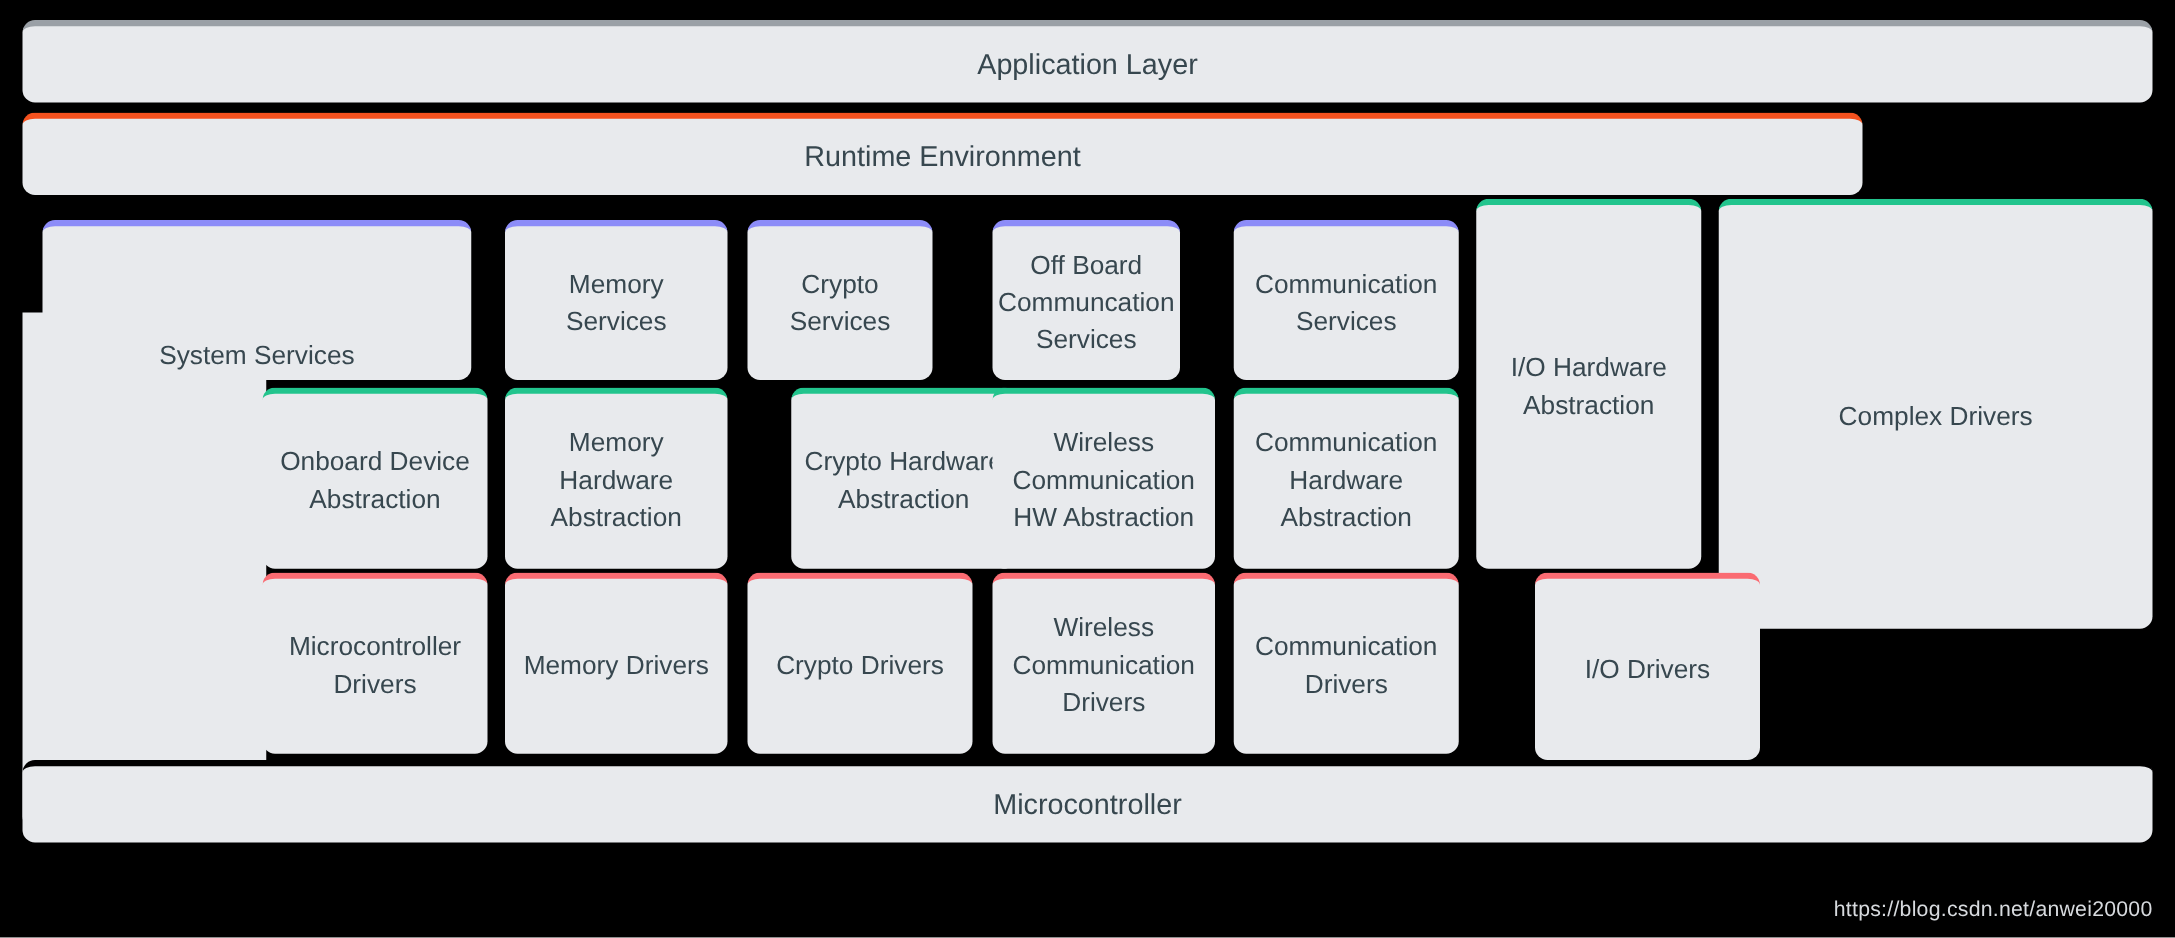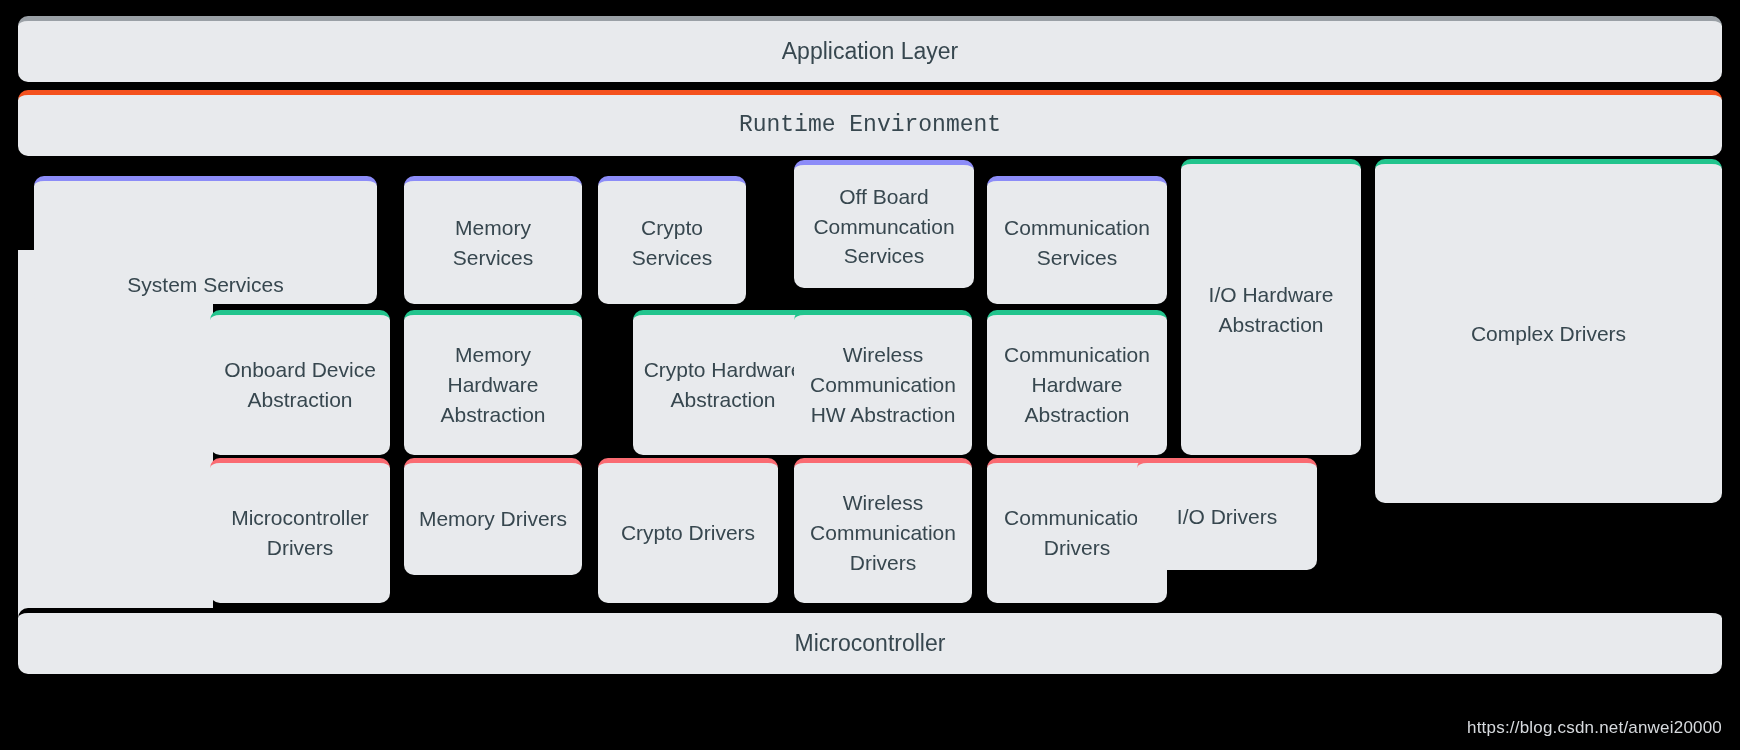--- a/index.html
+++ b/index.html
@@ -79,41 +79,41 @@
 </style>
 </head>
 <body>
 
 <div id="canvas">
 
   <div class="box banner acc-gray" style="left:18px; top:16px; width:1704px; height:66px;">
     <span class="lbl">Application Layer</span>
   </div>
 
-  <div class="box banner acc-orange" style="left:18px; top:90px; width:1704px; height:66px;font-family:Liberation Mono, monospace;">
+  <div class="box banner acc-orange" style="left:18px; top:90px; width:1472px; height:66px;">
     <span class="lbl">Runtime Environment</span>
   </div>
 
   <div class="lshape">
     <div class="seg" style="left:18px; top:250px; width:195px; height:413px; border-bottom-left-radius:10px; border-bottom-right-radius:10px;"></div>
   </div>
   <div class="box acc-purple" style="left:18px; top:176px; width:343px; height:128px; align-items:flex-end;margin-left:16px;">
     <span class="lbl">System Services</span>
   </div>
 
   <div class="box acc-purple" style="left:404px; top:176px; width:178px; height:128px;">
     <span class="lbl">Memory
 Services</span>
   </div>
 
   <div class="box acc-purple" style="left:598px; top:176px; width:148px; height:128px;">
     <span class="lbl">Crypto Services</span>
   </div>
 
-  <div class="box acc-purple" style="left:794px; top:160px; width:180px; height:128px;">
+  <div class="box acc-purple" style="left:794px; top:176px; width:150px; height:128px;">
     <span class="lbl">Off Board
 Communcation
 Services</span>
   </div>
 
   <div class="box acc-purple" style="left:987px; top:176px; width:180px; height:128px;">
     <span class="lbl">Communication
 Services</span>
   </div>
 
@@ -152,40 +152,40 @@
     <span class="lbl">Communication
 Hardware
 Abstraction</span>
   </div>
 
   <div class="box acc-red" style="left:210px; top:458px; width:180px; height:145px;">
     <span class="lbl">Microcontroller
 Drivers</span>
   </div>
 
-  <div class="box acc-red" style="left:404px; top:458px; width:178px; height:117px;">
+  <div class="box acc-red" style="left:404px; top:458px; width:178px; height:145px;">
     <span class="lbl">Memory Drivers</span>
   </div>
 
   <div class="box acc-red" style="left:598px; top:458px; width:180px; height:145px;text-align:center;">
     <span class="lbl">Crypto Drivers</span>
   </div>
 
   <div class="box acc-red" style="left:794px; top:458px; width:178px; height:145px;">
     <span class="lbl">Wireless
 Communication
 Drivers</span>
   </div>
 
   <div class="box acc-red" style="left:987px; top:458px; width:180px; height:145px;">
     <span class="lbl">Communication
 Drivers</span>
   </div>
 
-  <div class="box acc-red" style="left:1137px; top:458px; width:180px; height:112px;">
+  <div class="box acc-red" style="left:1228px; top:458px; width:180px; height:150px;">
     <span class="lbl">I/O Drivers</span>
   </div>
 
   <div class="box banner acc-black" style="left:18px; top:608px; width:1704px; height:66px;">
     <span class="lbl">Microcontroller</span>
   </div>
 
   <div id="watermark">https://blog.csdn.net/anwei20000</div>
 
 </div>

